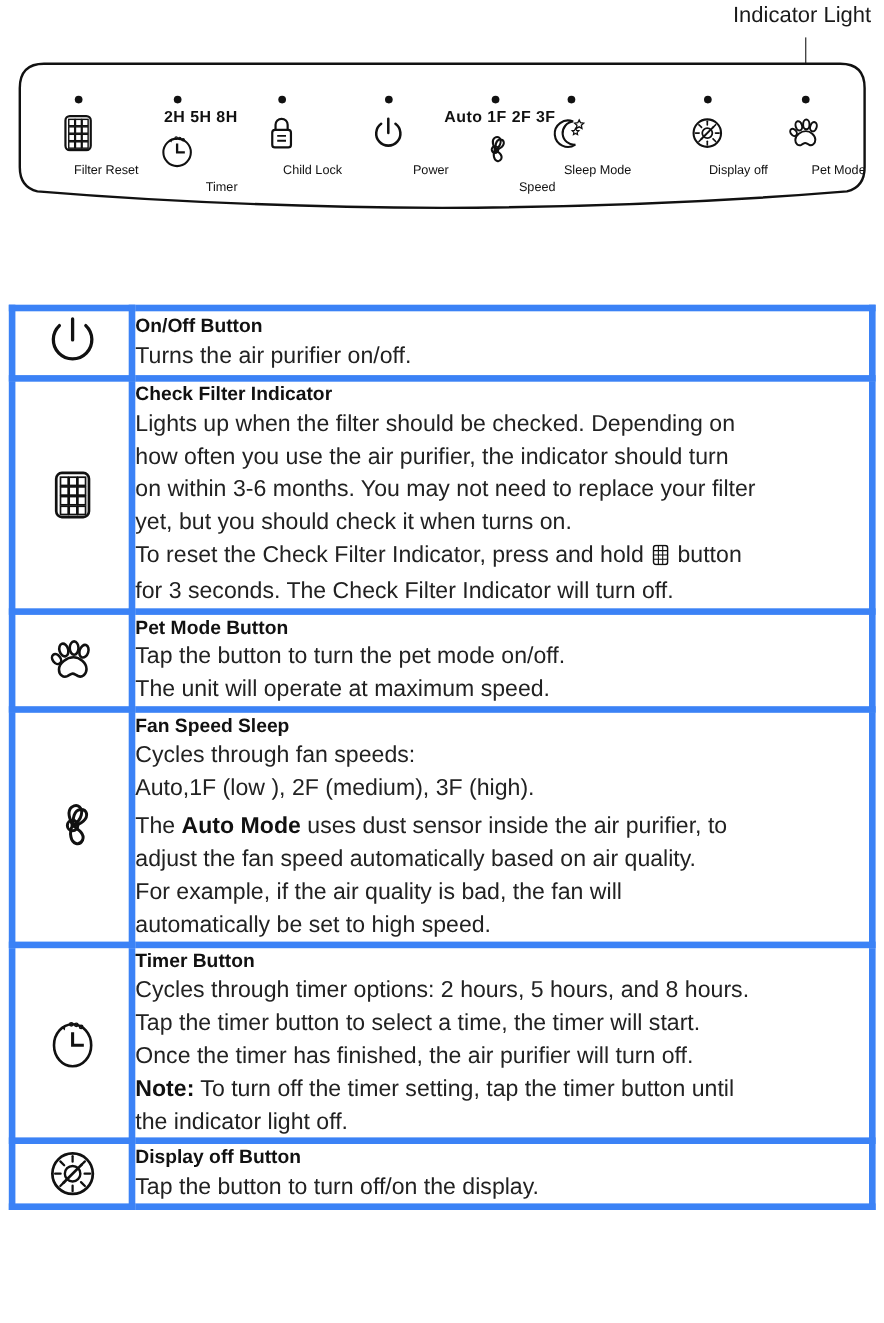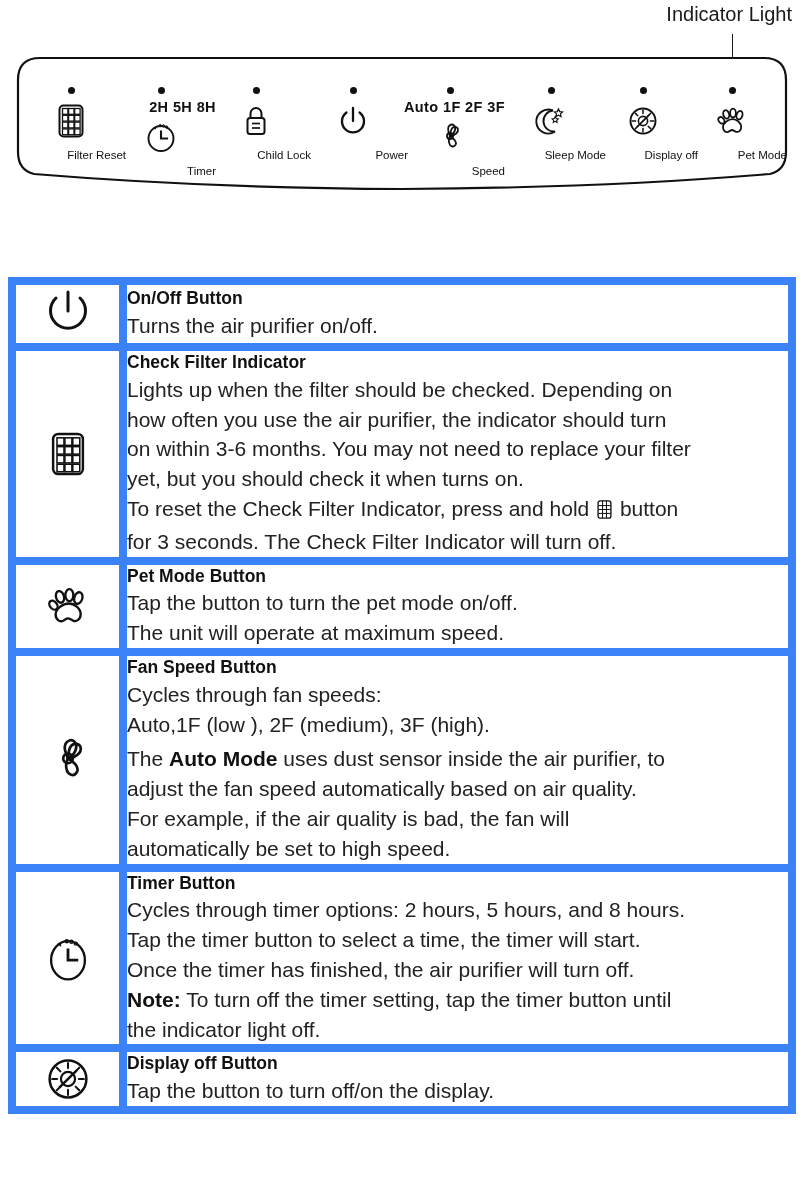--- a/index.html
+++ b/index.html
@@ -99,21 +99,21 @@
   #spec-table {
     position: absolute;
     left: 8px;
     top: 277px;
     width: 788px;
     border-collapse: collapse;
     border: 2px solid #111;
     table-layout: fixed;
   }
   #spec-table td {
-    border: 8px solid #3b82f6;
+    border: 6px solid #3b82f6;
     vertical-align: middle;
     padding: 0;
   }
   td.icon-cell {
     width: 103px;
     text-align: center;
   }
   td.icon-cell > div {
     display: flex;
     align-items: center;
@@ -243,21 +243,21 @@
           <path d="M17 16 C13.6 17.6 9.2 19.8 6.9 16.8 C4.6 13.3 8 10.6 11.8 11.9 C14.7 12.9 16.3 14.6 17 16 Z" transform="rotate(120 17 16)"></path>
           <path d="M17 16 C13.6 17.6 9.2 19.8 6.9 16.8 C4.6 13.3 8 10.6 11.8 11.9 C14.7 12.9 16.3 14.6 17 16 Z" transform="rotate(240 17 16)"></path>
         </g>
         <circle cx="17" cy="16" r="3" fill="none" stroke="#111" stroke-width="1.8"></circle>
         <circle cx="17" cy="16" r="1.1" fill="#111"></circle>
       </svg>
     </div>
     <div class="caption">Speed</div>
   </div>
 
-  <div class="btn-col" style="left:496px">
+  <div class="btn-col" style="left:464px">
     <div class="led-row">
         <div class="led"></div>
       </div>
     <div class="steps"></div>
     <div class="glyph">
       <svg width="34" height="34" viewBox="0 0 34 34">
         <path d="M19 6.5 A12 12 0 1 0 21 27.5 A10 10 0 0 1 19 6.5 Z" fill="none" stroke="#111" stroke-width="1.9"></path>
         <path d="M24.5 5.0 l1.25 2.6 l2.85 .35 l-2.1 1.95 .55 2.8 -2.55-1.4 -2.55 1.4 .55-2.8 -2.1-1.95 2.85-.35 Z" fill="none" stroke="#111" stroke-width="1.2"></path>
         <path d="M21.2 12.6 l.95 1.95 2.15 .25 -1.6 1.5 .4 2.1 -1.9-1.05 -1.9 1.05 .4-2.1 -1.6-1.5 2.15-.25 Z" fill="none" stroke="#111" stroke-width="1.1"></path>
       </svg>
@@ -396,21 +396,21 @@
               <path d="M17 16 C15.5 12.5 13.5 8 16.5 5.5 C20 3 23 6 22 10 C21.3 13 19 15 17 16 Z"></path>
               <path d="M17 16 C13.6 17.6 9.2 19.8 6.9 16.8 C4.6 13.3 8 10.6 11.8 11.9 C14.7 12.9 16.3 14.6 17 16 Z" transform="rotate(120 17 16)"></path>
               <path d="M17 16 C13.6 17.6 9.2 19.8 6.9 16.8 C4.6 13.3 8 10.6 11.8 11.9 C14.7 12.9 16.3 14.6 17 16 Z" transform="rotate(240 17 16)"></path>
             </g>
             <circle cx="17" cy="16" r="3" fill="none" stroke="#111" stroke-width="1.7"></circle>
             <circle cx="17" cy="16" r="1.1" fill="#111"></circle>
           </svg>
         </div>
       </td>
       <td class="text-cell">
-        <div class="row-title">Fan Speed Button</div>
+        <div class="row-title">Fan Speed Sleep</div>
         <div class="row-line">Cycles through fan  speeds:</div>
         <div class="row-line">Auto,1F (low ), 2F (medium), 3F (high).</div>
         <div class="gap"></div>
         <div class="row-line"><span>The </span><b>Auto Mode</b><span> uses dust sensor inside the air purifier, to</span></div>
         <div class="row-line">adjust the fan speed automatically based on air quality.</div>
         <div class="row-line">For example, if the air quality is bad, the fan will</div>
         <div class="row-line">automatically be set to high speed.</div>
       </td>
     </tr>
 

